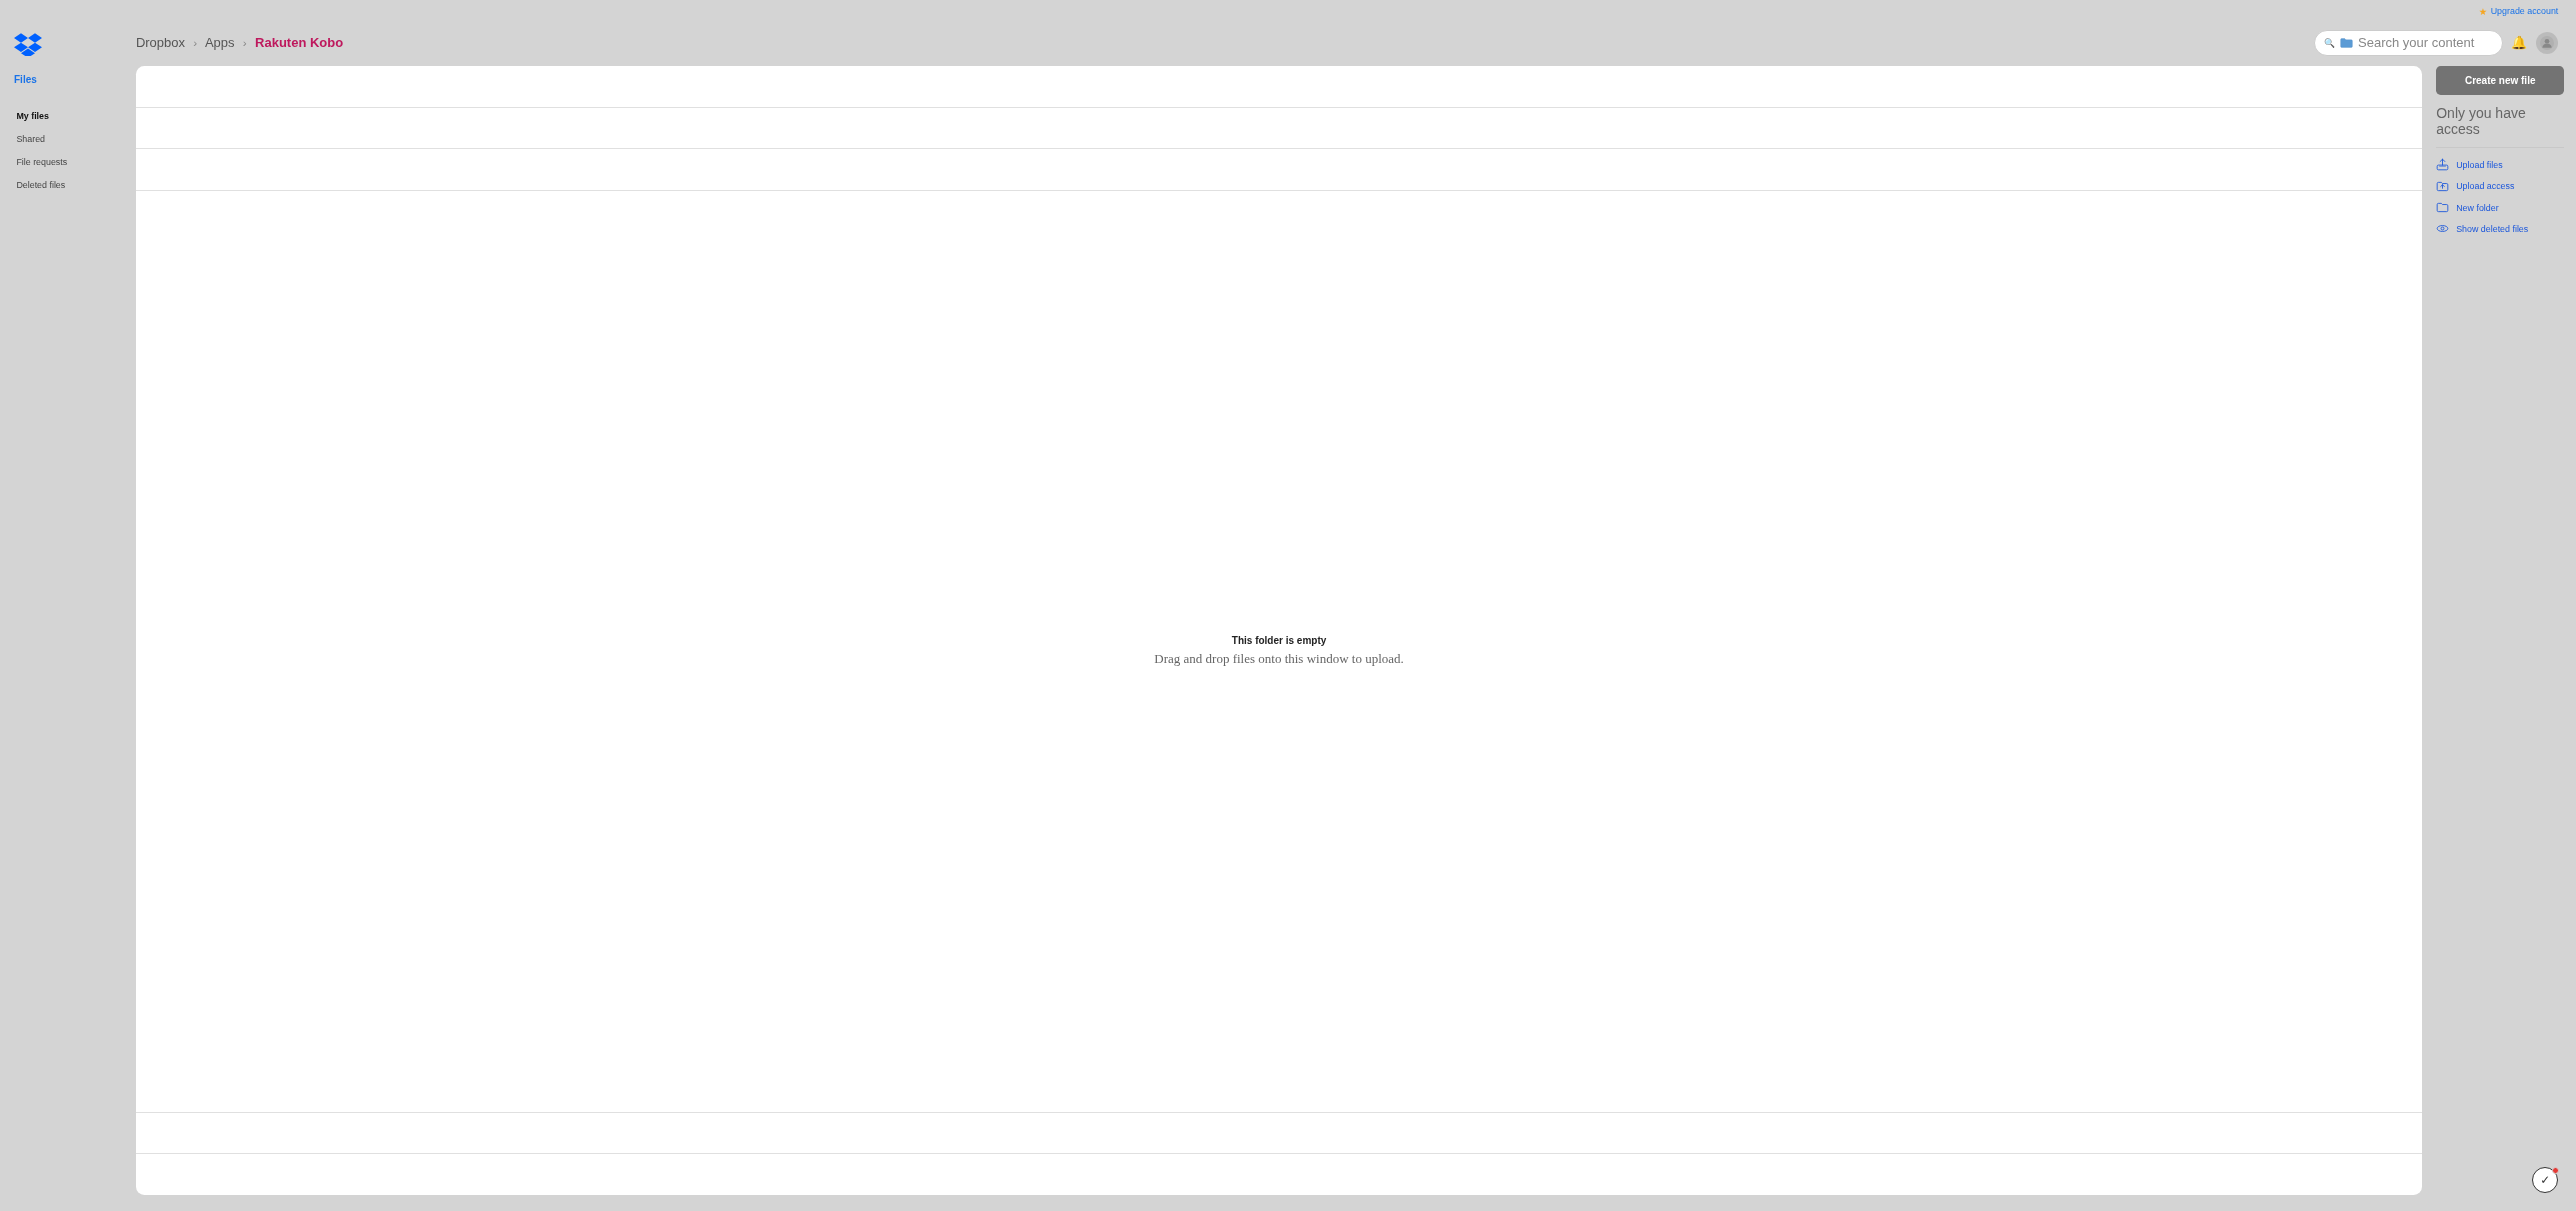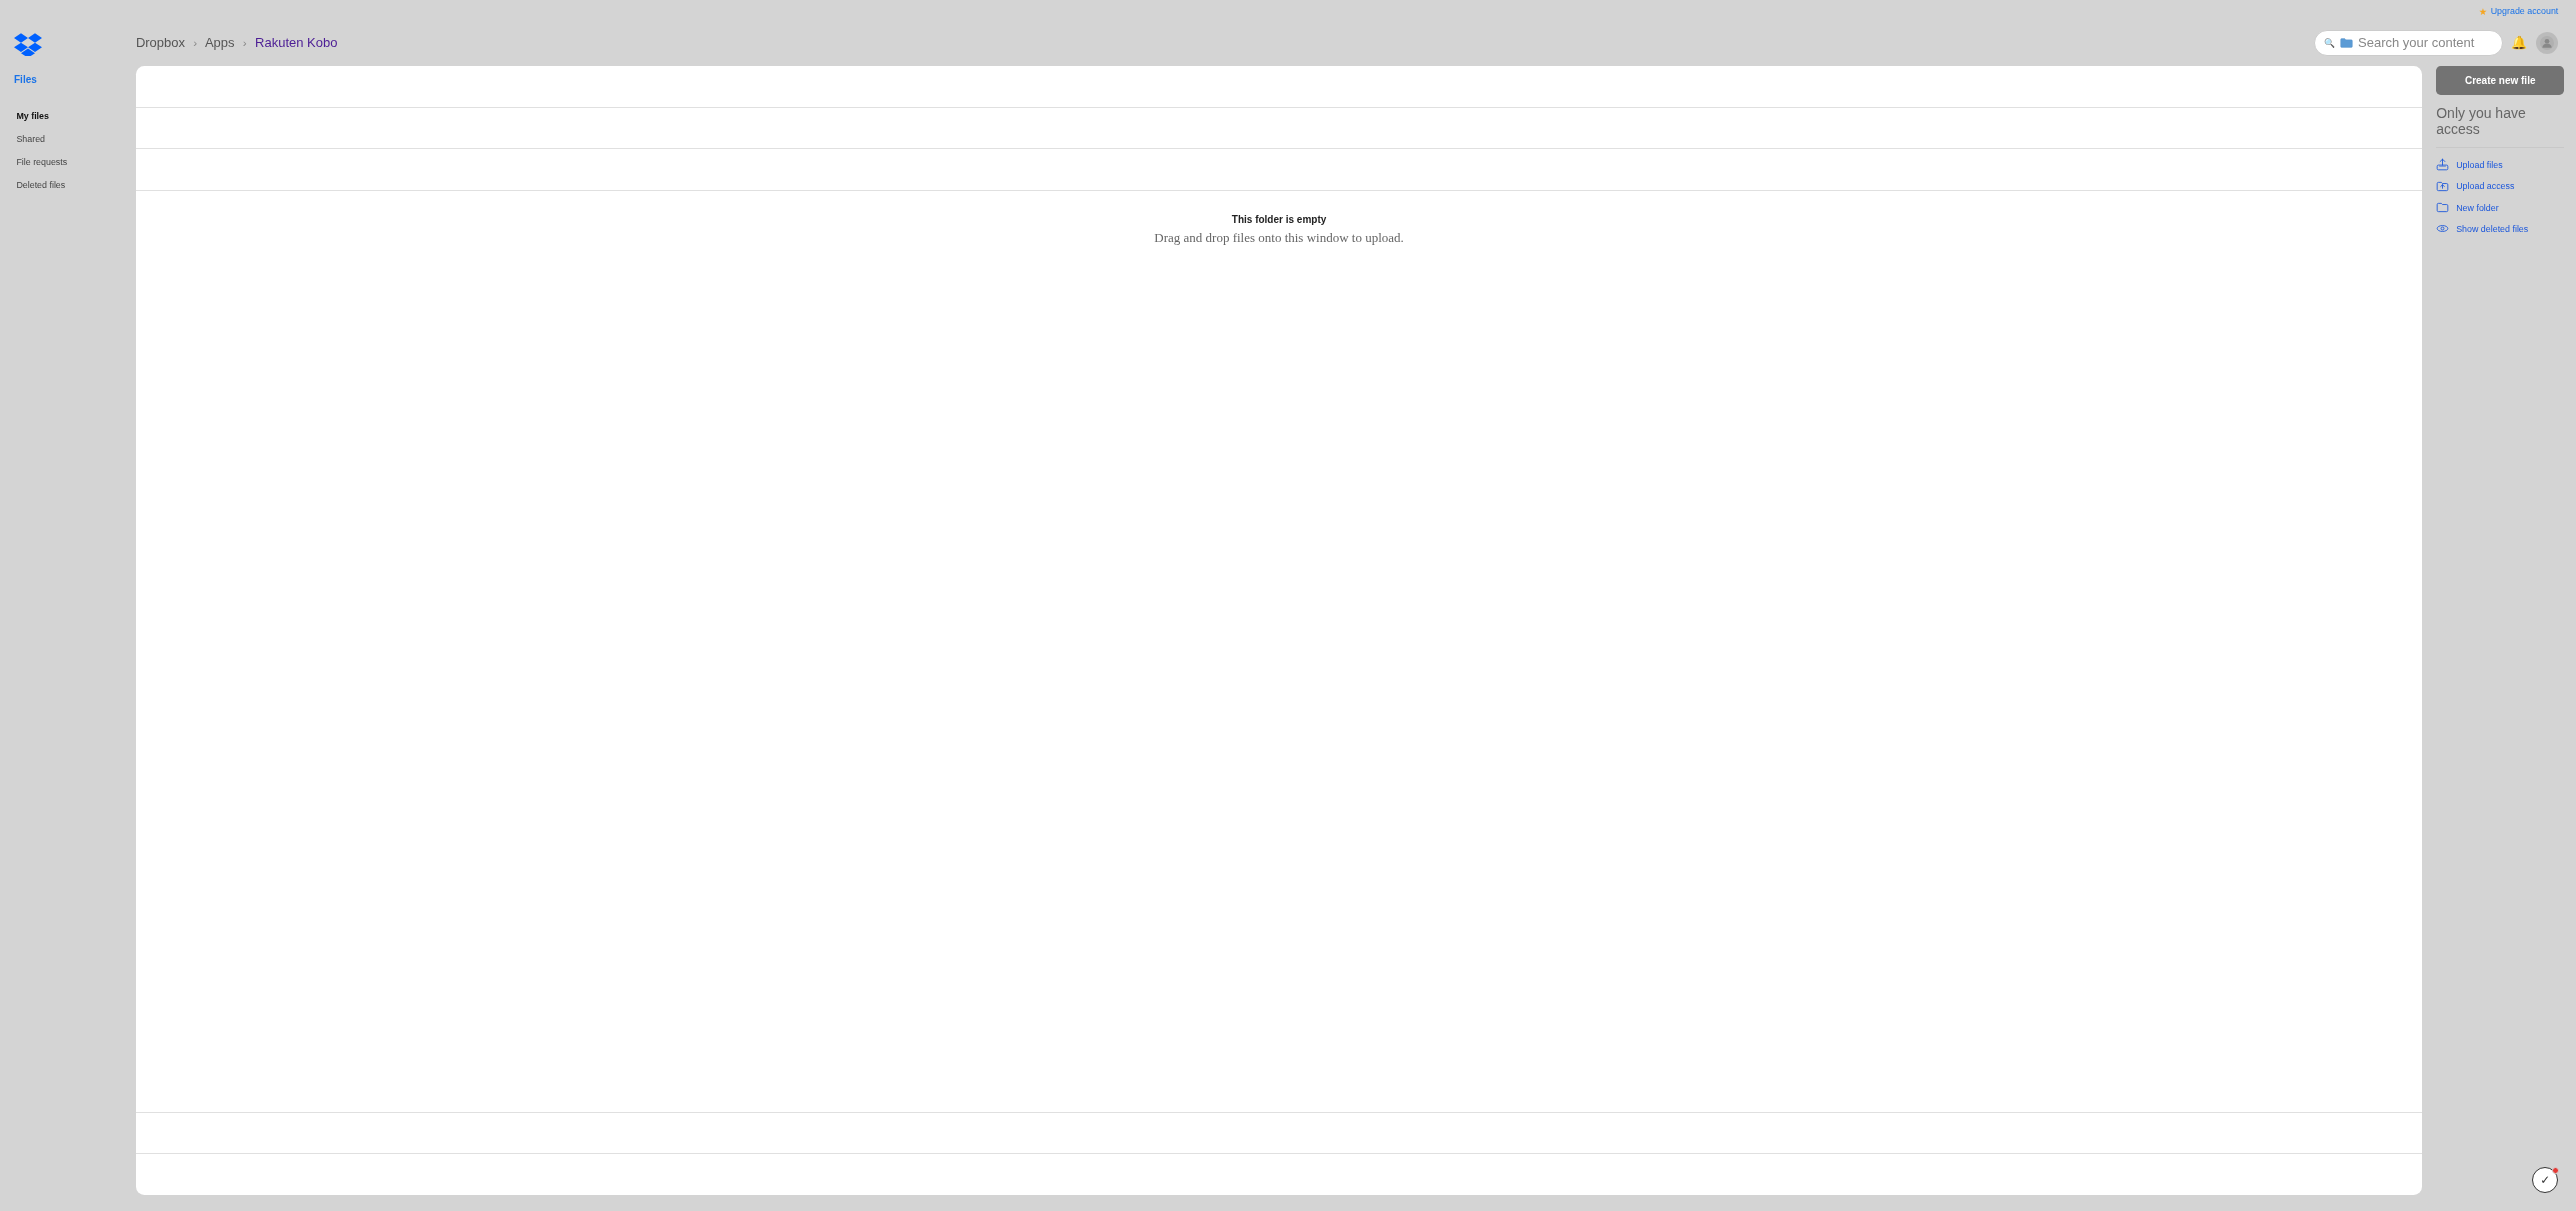--- a/index.html
+++ b/index.html
@@ -92,22 +92,22 @@
       font-size: 13px;
       color: #555;
       flex: 1;
     }
     .breadcrumb .crumb-sep {
       margin: 0 4.7px;
       color: #888;
       font-size: 11.8px;
     }
     .breadcrumb .crumb-bold {
-      font-weight: 400;
-      color: #4c1d95;
+      font-weight: 700;
+      color: #be185d;
     }
     .search-bar {
       display: flex;
       align-items: center;
       background: white;
       border-radius: 14px;
       padding: 4.7px 9.4px;
       gap: 4.7px;
       width: 189px;
       border: 0.6px solid #ccc;
@@ -168,21 +168,21 @@
     }
     .file-area-row {
       padding: 10.6px 14px;
       min-height: 41px;
     }
     .empty-state {
       flex: 1;
       display: flex;
       flex-direction: column;
       align-items: center;
-      justify-content: flex-start;
+      justify-content: center;
       padding: 23.6px;
     }
     .empty-title {
       font-size: 10px;
       font-weight: 700;
       color: #222;
       margin-bottom: 4.7px;
     }
     .empty-subtitle {
       font-size: 13px;

